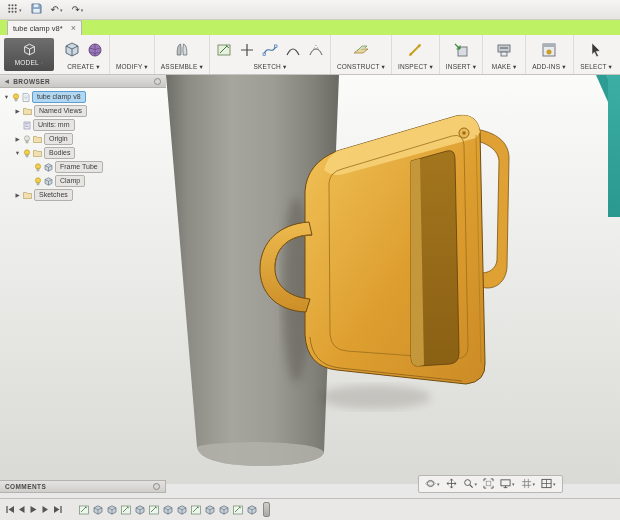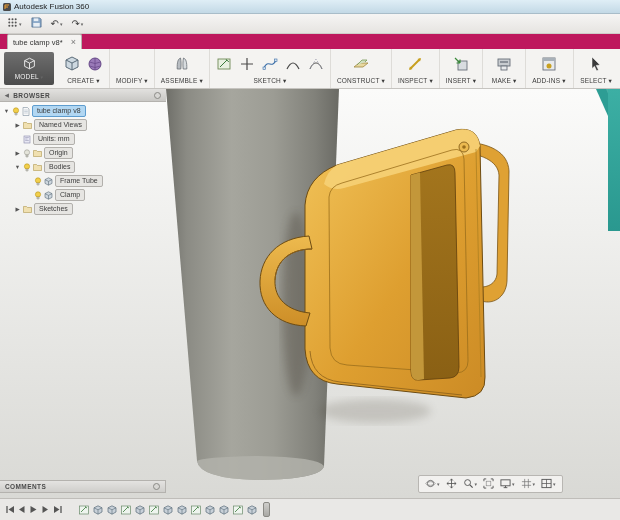--- a/index.html
+++ b/index.html
@@ -19,21 +19,21 @@
   
   .qat {
     height:19px; flex:0 0 19px; display:flex; align-items:center; gap:3px;
     padding-left:4px; background:linear-gradient(#f6f5f4,#e6e4e1);
     border-bottom:1px solid #cfcdc9;
   }
   .qat-btn { display:flex; align-items:center; gap:1px; padding:1px 3px; border-radius:2px; cursor:default; }
   .qat-glyph { font-size:10px; line-height:10px; color:#444; }
   .caret { font-size:5px; color:#666; }
   
-  .tabbar { height:15px; flex:0 0 15px; background:#be185d; display:flex; align-items:flex-end; padding-left:7px; }
+  .tabbar { height:15px; flex:0 0 15px; background:#bef264; display:flex; align-items:flex-end; padding-left:7px; }
   .tab {
     height:14px; display:flex; align-items:center; gap:8px; padding:0 5px;
     background:#f4f3f1; border:1px solid #b6b4b0; border-bottom:none;
     border-radius:2px 2px 0 0; font-size:7.5px; color:#333;
   }
   .tab-close { font-size:9px; line-height:8px; color:#777; cursor:default; }
   
   .ribbon {
     height:39px; flex:0 0 39px; background:#f4f3f1; border-bottom:1px solid #c6c4c0;
     display:flex; align-items:stretch; padding:0 2px;
@@ -104,29 +104,20 @@
   .play-btn { display:inline-flex; align-items:center; justify-content:center; width:11px; height:13px; border-radius:2px; }
   .tl-gap { width:10px; }
   .tl-feature { display:inline-flex; align-items:center; justify-content:center; width:13px; height:13px; border-radius:2px; }
   .tl-marker { width:5px; height:13px; margin-left:3px; background:linear-gradient(#cfcecb,#a9a8a4); border:1px solid #8a8984; border-radius:2px; }
 </style>
 </head>
 <body>
 
 <div id="app">
 
-  <div class="titlebar">
-    <span class="app-logo">
-      <svg width="8" height="8" viewBox="0 0 8 8">
-          <rect x="0" y="0" width="8" height="8" rx="1.5" fill="#4a4a4a"></rect>
-          <path d="M2 6 V2 H6 M2 4 H5" stroke="#f0a030" stroke-width="1" fill="none"></path>
-        </svg>
-    </span>
-    <span>Autodesk Fusion 360</span>
-  </div>
 
   <div class="qat">
       <div class="qat-btn">
         <span class="qat-glyph"><svg width="11" height="11" viewBox="0 0 12 12">
             <g fill="#555">
               <circle cx="2.5" cy="2.5" r="1.1"></circle>
               <circle cx="6" cy="2.5" r="1.1"></circle>
               <circle cx="9.5" cy="2.5" r="1.1"></circle>
               <circle cx="2.5" cy="6" r="1.1"></circle>
               <circle cx="6" cy="6" r="1.1"></circle>

